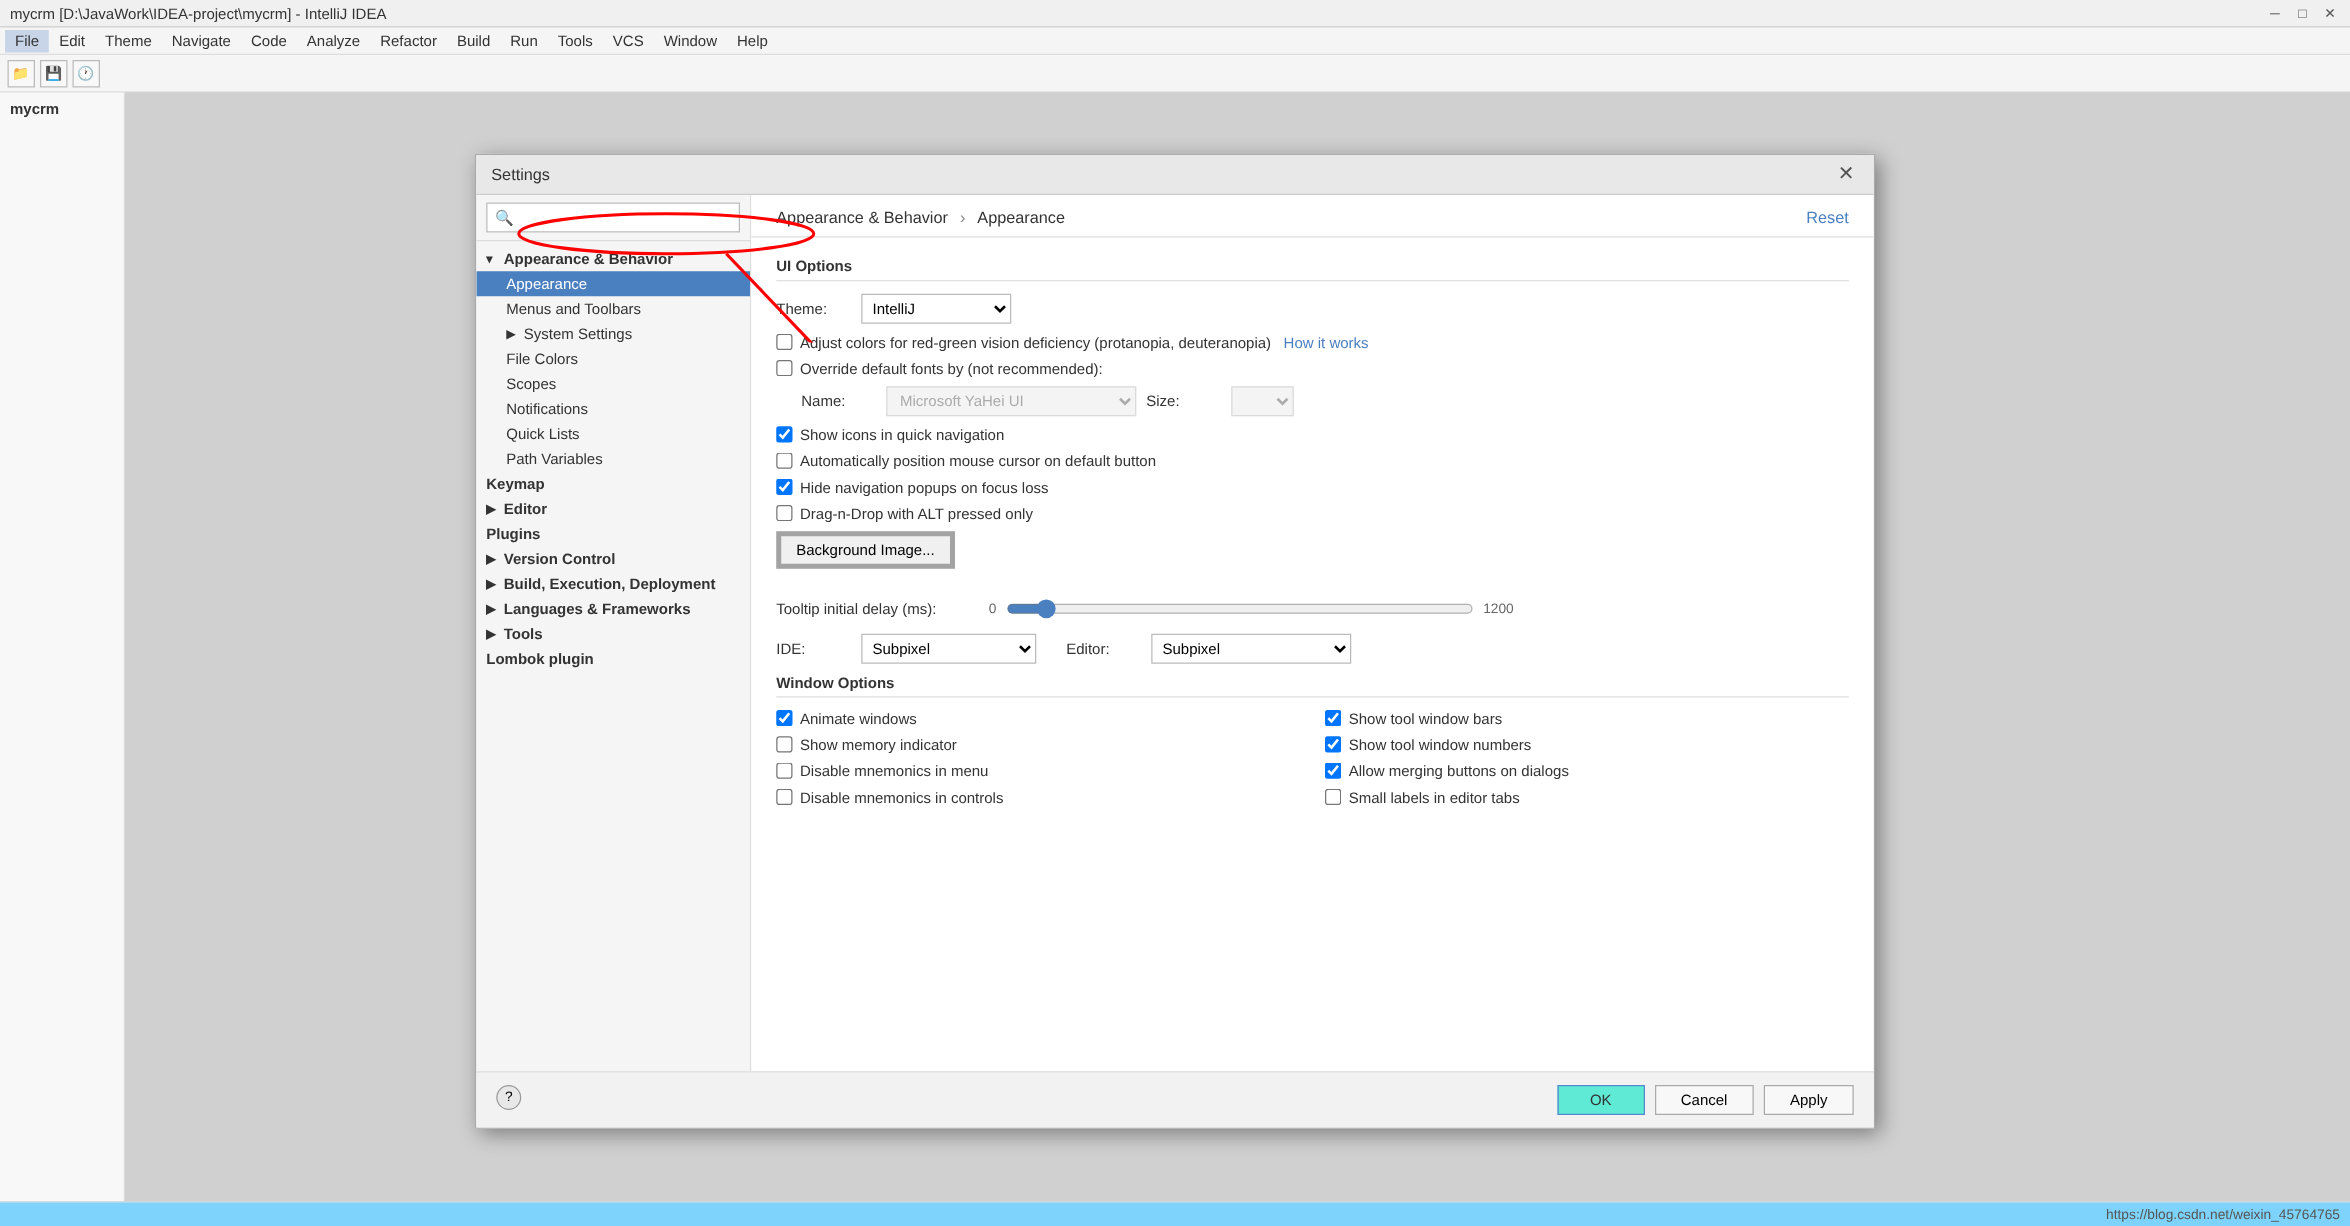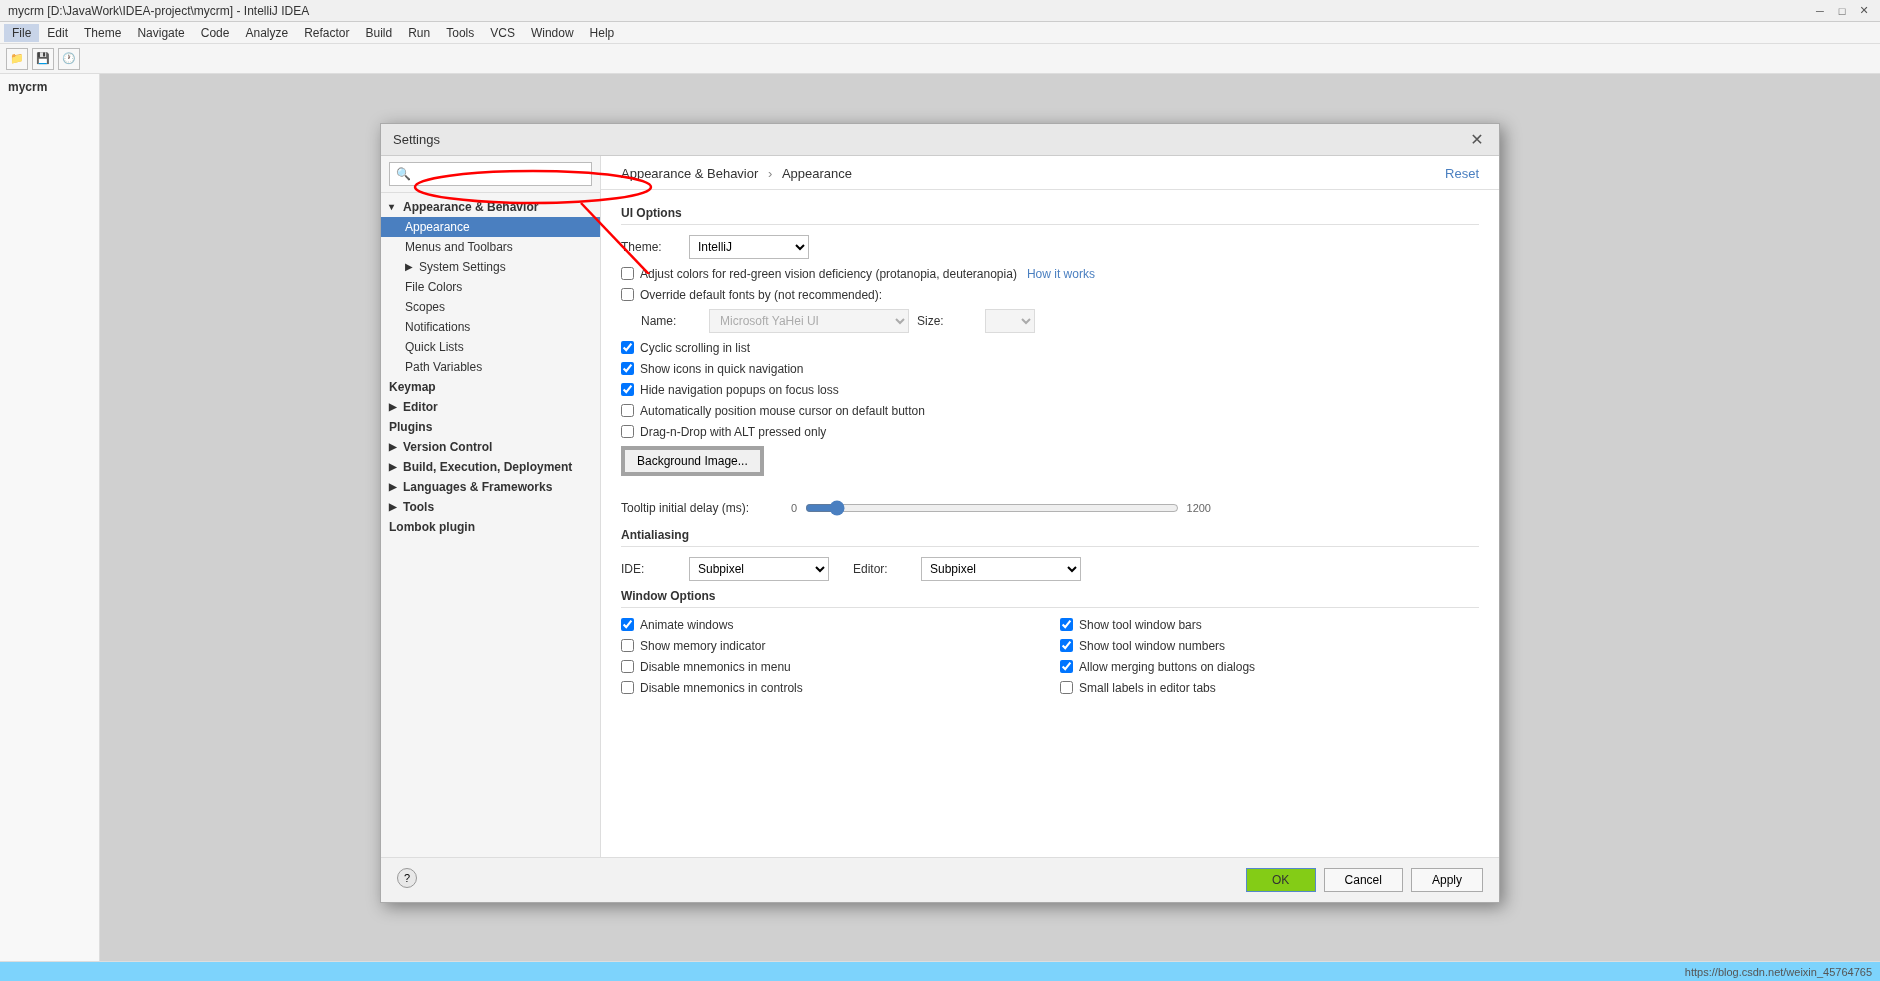--- a/index.html
+++ b/index.html
@@ -374,21 +374,21 @@
     }
     .footer-btn {
       padding: 4px 20px;
       border: 1px solid #aaa;
       background: #f8f8f8;
       font-size: 12px;
       cursor: pointer;
       min-width: 70px;
     }
     .footer-btn.primary {
-      background: #84cc16;
+      background: #5eead4;
       border: 1px solid #5588cc;
       color: #333;
     }
     .help-btn {
       width: 20px; height: 20px;
       border-radius: 50%;
       border: 1px solid #999;
       background: #e8e8e8;
       font-size: 11px;
       cursor: pointer;
@@ -598,59 +598,54 @@
             <span class="form-label">Name:</span>
             <select class="form-select disabled-input" style="width:200px;" disabled="">
               <option>Microsoft YaHei UI</option>
             </select>
             <span class="form-label">Size:</span>
             <select class="form-select disabled-input size-input" style="width:50px;" disabled="">
               <option>15</option>
             </select>
           </div>
 
-          <div class="checkbox-row">
-            <input type="checkbox" id="chk-cyclic" checked="" style="">
-            <label for="chk-cyclic" class="checkbox-label">Cyclic scrolling in list</label>
-          </div>
 
           <div class="checkbox-row">
             <input type="checkbox" id="chk-icons" checked="" style="">
             <label for="chk-icons" class="checkbox-label">Show icons in quick navigation</label>
           </div>
 
           <div class="checkbox-row">
+            <input type="checkbox" id="chk-auto" style="">
+            <label for="chk-auto" class="checkbox-label">Automatically position mouse cursor on default button</label>
+          </div>
+
+          <div class="checkbox-row">
             <input type="checkbox" id="chk-hide" checked="" style="">
             <label for="chk-hide" class="checkbox-label">Hide navigation popups on focus loss</label>
-          </div>
-
-          <div class="checkbox-row">
-            <input type="checkbox" id="chk-auto" style="">
-            <label for="chk-auto" class="checkbox-label">Automatically position mouse cursor on default button</label>
           </div>
 
           <div class="checkbox-row">
             <input type="checkbox" id="chk-drag" style="">
             <label for="chk-drag" class="checkbox-label">Drag-n-Drop with ALT pressed only</label>
           </div>
 
           <div style="margin-bottom:12px;">
             <button class="bg-button">Background Image...</button>
           </div>
 
           <div class="slider-row">
             <span class="slider-label">Tooltip initial delay (ms):</span>
             <div class="slider-container">
               <span class="slider-end">0</span>
               <input type="range" class="slider" min="0" max="1200" value="80" style="flex: 1 1 0%;">
               <span class="slider-end">1200</span>
             </div>
           </div>
 
-          <div class="section-title">Antialiasing</div>
 
           <div class="form-row">
             <span class="form-label">IDE:</span>
             <select class="form-select" style="width:140px;">
               <option>Subpixel</option>
               <option>Greyscale</option>
               <option>No antialiasing</option>
             </select>
             <span class="form-label" style="margin-left:16px;">Editor:</span>
             <select class="form-select" style="width:160px;">

